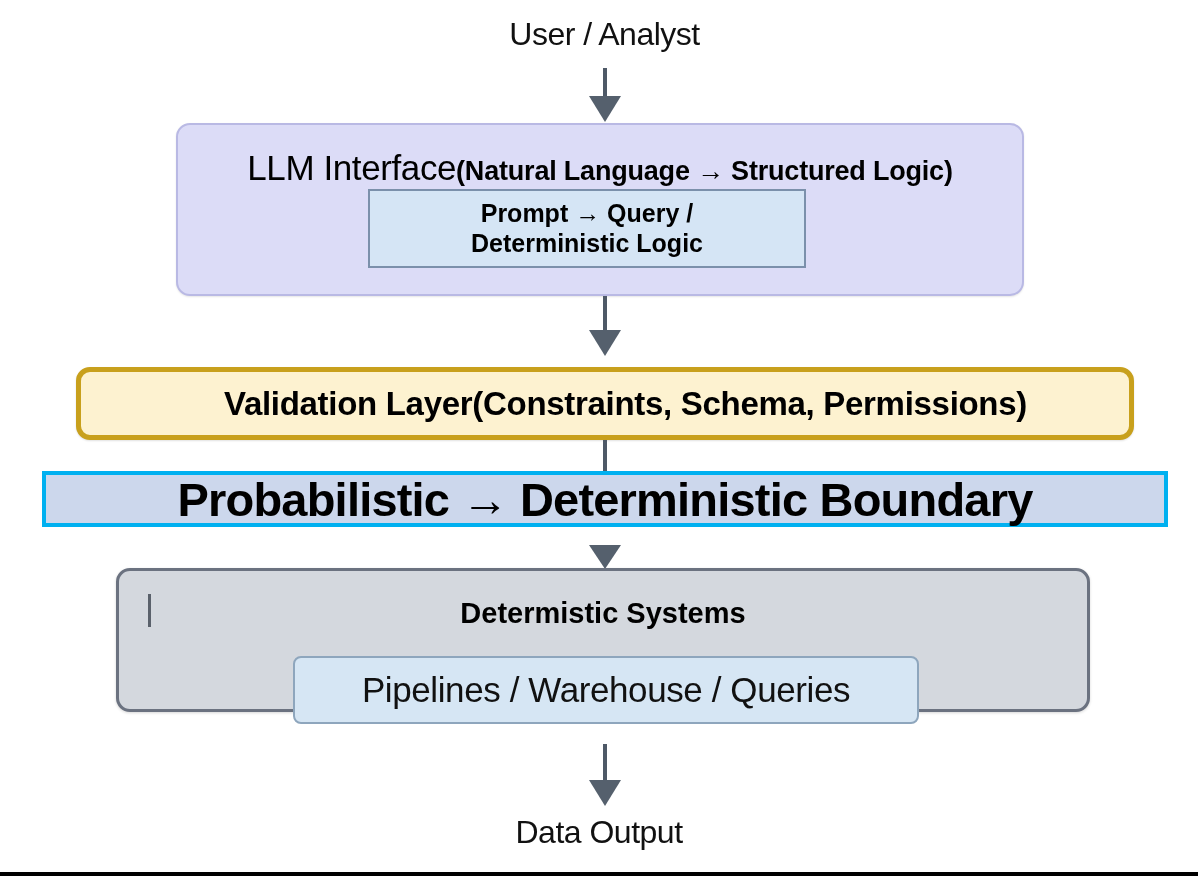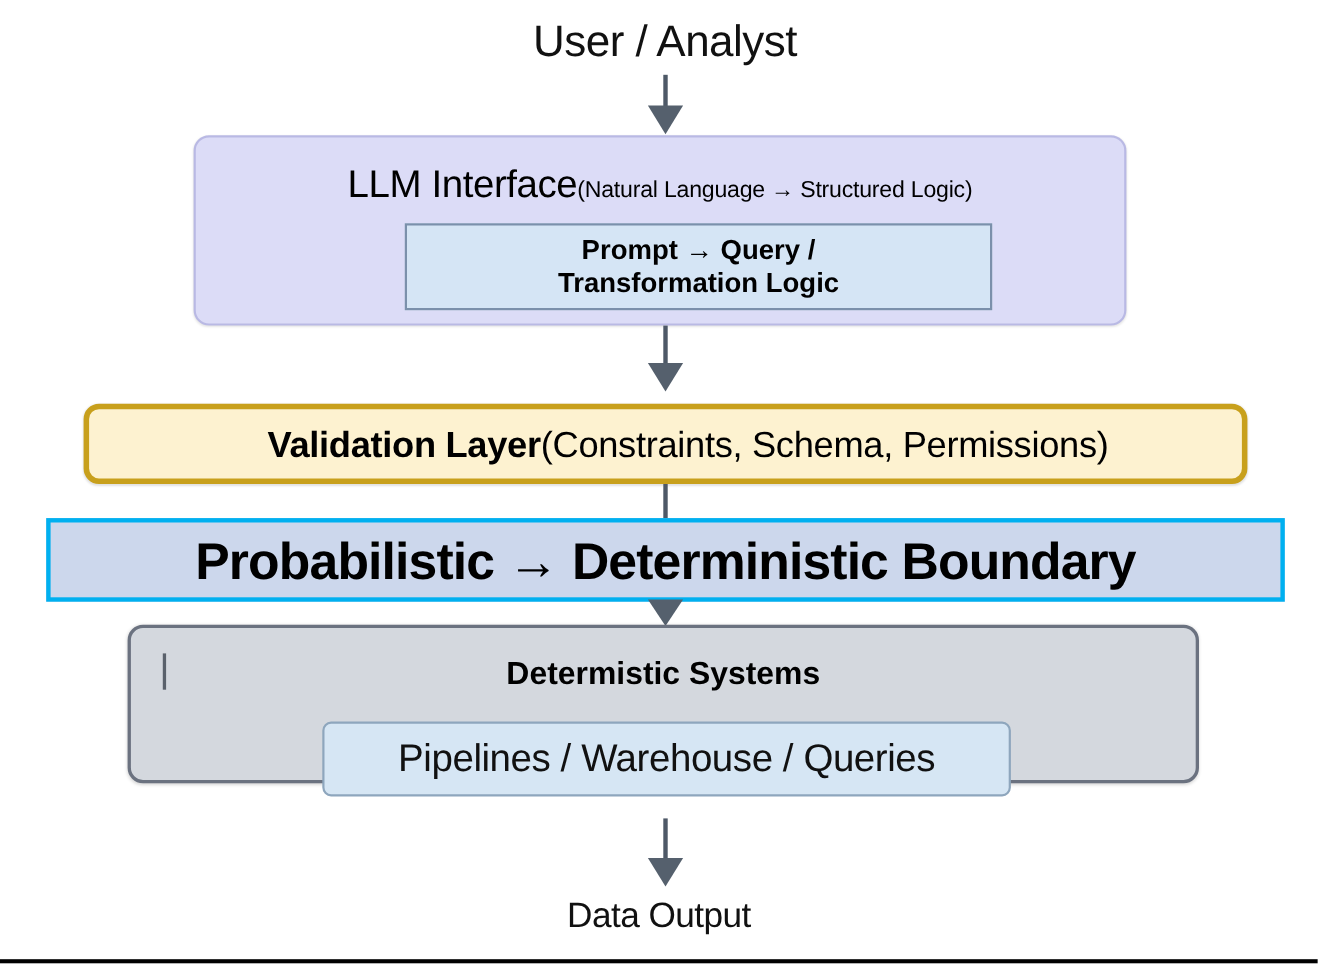--- a/index.html
+++ b/index.html
@@ -69,30 +69,30 @@
     text-align: center;
     color: #000000;
     white-space: nowrap;
   }
   .llm-title .main {
     font-size: 35px;
     font-weight: 400;
     letter-spacing: -0.4px;
   }
   .llm-title .sub {
-    font-size: 21px;
-    font-weight: 400;
+    font-size: 27px;
+    font-weight: 700;
     letter-spacing: -0.2px;
     margin-top: 19px;
   }
   .box-prompt {
     position: absolute;
     left: 190px;
-    top: 78px;
-    width: 534px;
+    top: 64px;
+    width: 438px;
     height: 79px;
     box-sizing: border-box;
     background: #d5e5f5;
     border: 2px solid #7b90ab;
     display: flex;
     flex-direction: column;
     align-items: center;
     justify-content: center;
     line-height: 1.18;
   }
@@ -122,32 +122,32 @@
     padding-left: 41px;
   }
   .box-validation .vl-strong {
     font-size: 33px;
     font-weight: 700;
     color: #000000;
     letter-spacing: -0.3px;
   }
   .box-validation .vl-rest {
     font-size: 33px;
-    font-weight: 400;
+    font-weight: 700;
     color: #000000;
     letter-spacing: -0.3px;
   }
 
   
   .box-boundary {
     position: absolute;
     left: 42px;
     top: 471px;
     width: 1126px;
-    height: 76px;
+    height: 56px;
     box-sizing: border-box;
     background: #ccd7ec;
     border: 4px solid #00b0f0;
     display: flex;
     align-items: center;
     justify-content: center;
   }
   .box-boundary span {
     font-size: 47px;
     font-weight: 700;
@@ -209,21 +209,21 @@
     color: #111111;
     letter-spacing: -0.4px;
     white-space: nowrap;
     text-align: center;
   }
 
   
   #label-user {
     left: 0; right: 0;
     top: 16px;
-    font-size: 40px;
+    font-size: 32px;
     letter-spacing: -0.5px;
     margin-left: 11px;
   }
   #label-output {
     left: 0; right: 0;
     top: 814px;
     font-size: 32px;
     letter-spacing: -0.5px;
   }
 </style>
@@ -236,21 +236,21 @@
 
   <div class="conn" style="top:68px; height:44px;"></div>
   <div class="arrowhead" style="top:96px;"></div>
 
   <div class="box-llm">
     <div class="llm-title">
       <span class="main">LLM Interface</span><span class="sub">(Natural Language → Structured Logic)</span>
     </div>
     <div class="box-prompt">
       <span>Prompt → Query /</span>
-      <span>Transformation Logic</span>
+      <span>Deterministic Logic</span>
     </div>
   </div>
 
   <div class="conn" style="top:296px; height:46px;"></div>
   <div class="arrowhead" style="top:330px;"></div>
 
   <div class="box-validation">
     <span class="vl-strong">Validation Layer</span>
       <span class="vl-rest"> (Constraints, Schema, Permissions)</span>
   </div>

